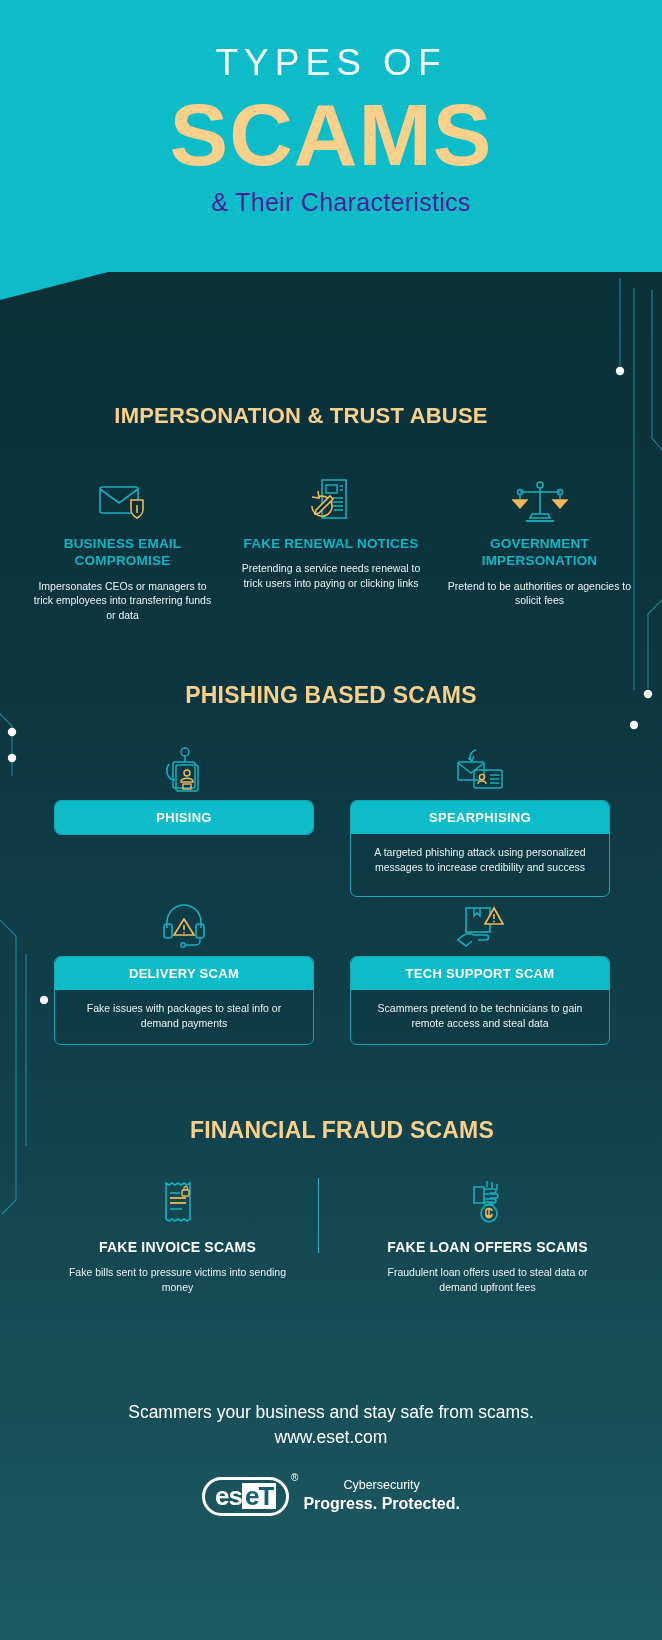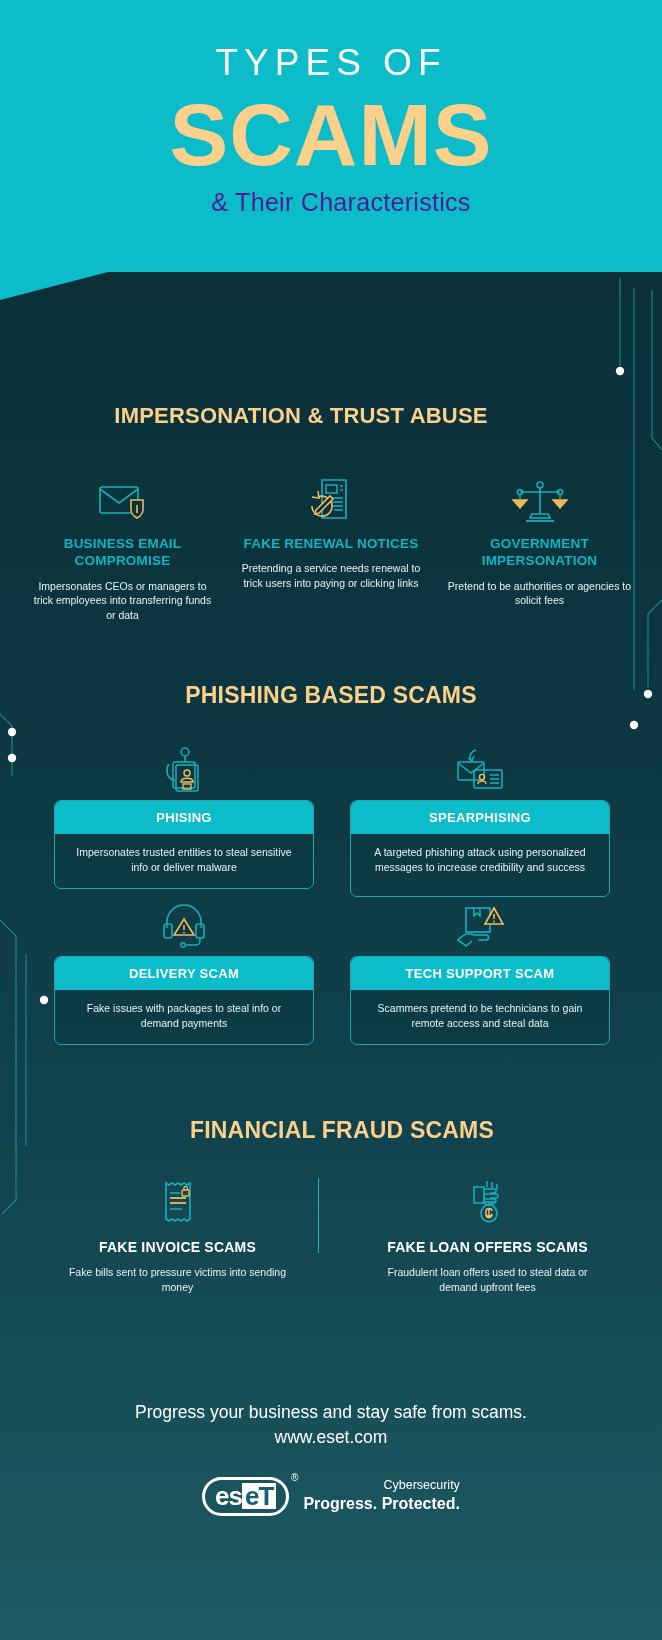--- a/index.html
+++ b/index.html
@@ -130,21 +130,21 @@
   }
   .eset-txt {
     font-size:26px; font-weight:700; letter-spacing:-1px; line-height:1;
     font-family:"Liberation Sans", sans-serif;
   }
   .eset-a { color:#ffffff; }
   .eset-b { background:#ffffff; color:#14606e; padding:0 3px; }
   .eset-reg {
     position:absolute; top:-5px; right:-9px; color:#ffffff; font-size:10px;
   }
-  .tagline { text-align:right; line-height:1.25; }
+  .tagline { text-align:center; line-height:1.25; }
   .tag-1 { color:#ffffff; font-size:12.5px; font-weight:400; }
   .tag-2 { color:#ffffff; font-size:16px; font-weight:700; }
 </style>
 </head>
 <body>
 
 <div class="band band-a"></div>
 <div class="band band-b"></div>
 <div class="band band-c"></div>
 
@@ -251,21 +251,20 @@
           <path d="M8 18 C4 24 6 34 14 34" fill="none" stroke="#16b0bd" stroke-width="1.6"></path>
           <rect x="12" y="16" width="22" height="26" rx="2" fill="none" stroke="#16b0bd" stroke-width="1.5"></rect>
           <rect x="15" y="19" width="22" height="26" rx="2" fill="none" stroke="#16b0bd" stroke-width="1.5"></rect>
           <circle cx="26" cy="27" r="3" fill="none" stroke="#f0b95c" stroke-width="1.5"></circle>
           <path d="M20 36 C20 31 32 31 32 36 Z" fill="none" stroke="#f0b95c" stroke-width="1.5"></path>
           <rect x="22" y="38" width="8" height="5" fill="none" stroke="#f0b95c" stroke-width="1.4"></rect>
         </svg>
       </div>
       <div class="card">
         <div class="card-head">PHISING</div>
-        <div class="card-body">Impersonates trusted entities to steal sensitive info or deliver malware</div>
       </div>
     </div>
 
     <div class="cardwrap tall">
       <div class="card-ico">
         <svg width="52" height="46" viewBox="0 0 52 46">
           <path d="M22 4 C16 6 14 12 18 15" fill="none" stroke="#16b0bd" stroke-width="1.5"></path>
           <path d="M18 15 L14 12 M18 15 L20 10" stroke="#16b0bd" stroke-width="1.4"></path>
           <rect x="4" y="16" width="26" height="18" rx="1.5" fill="none" stroke="#16b0bd" stroke-width="1.5"></rect>
           <path d="M4 17 L17 27 L30 17" fill="none" stroke="#16b0bd" stroke-width="1.5"></path>
@@ -357,21 +356,21 @@
           <path d="M20 28 L26 28 L28 25 L18 25 Z" fill="none" stroke="#16b0bd" stroke-width="1.4"></path>
           <path d="M23 32 V41 M26 34 a3 3 0 0 0 -6 1 a3 3 0 0 0 6 2 a3 3 0 0 1 -6 1" fill="none" stroke="#f0b95c" stroke-width="1.5"></path>
         </svg>
       </div>
       <div class="ttl">FAKE LOAN OFFERS SCAMS</div>
       <div class="desc">Fraudulent loan offers used to steal data or demand upfront fees</div>
     </div>
   </div>
 
   <div class="footer">
-    <div class="foot-line">Progress your business and stay safe from scams.</div>
+    <div class="foot-line">Scammers your business and stay safe from scams.</div>
     <div class="foot-line">www.eset.com</div>
 
     <div class="logo-row">
       <div class="eset-mark">
         <div class="eset-pill">
           <span class="eset-txt eset-a">es</span>
           <span class="eset-txt eset-b">eT</span>
         </div>
         <span class="eset-reg">®</span>
       </div>

